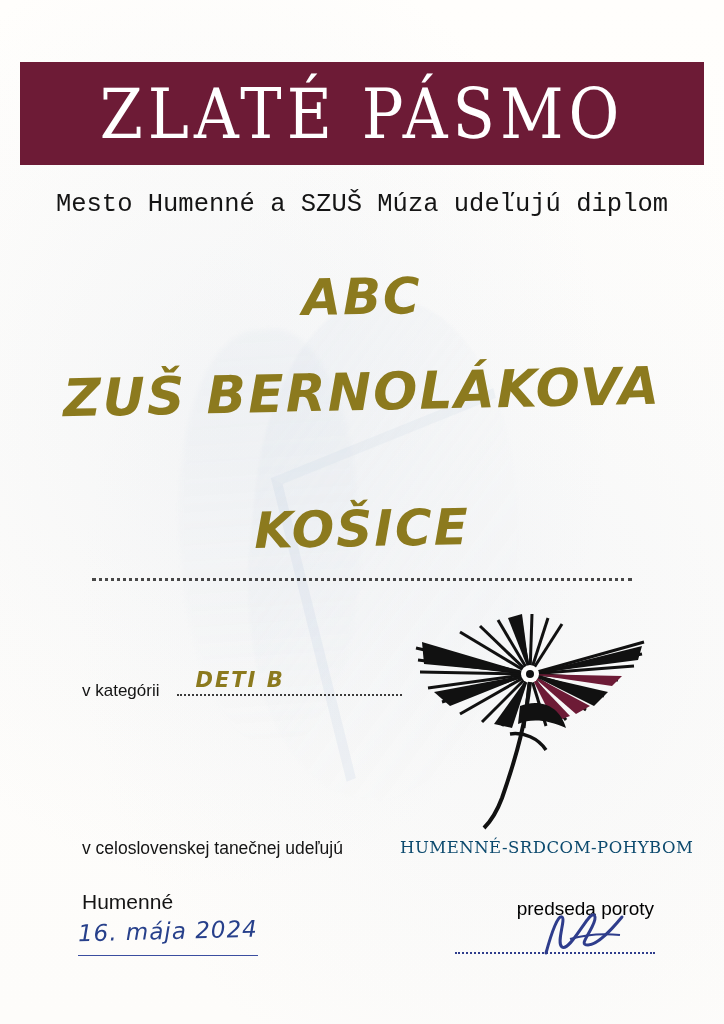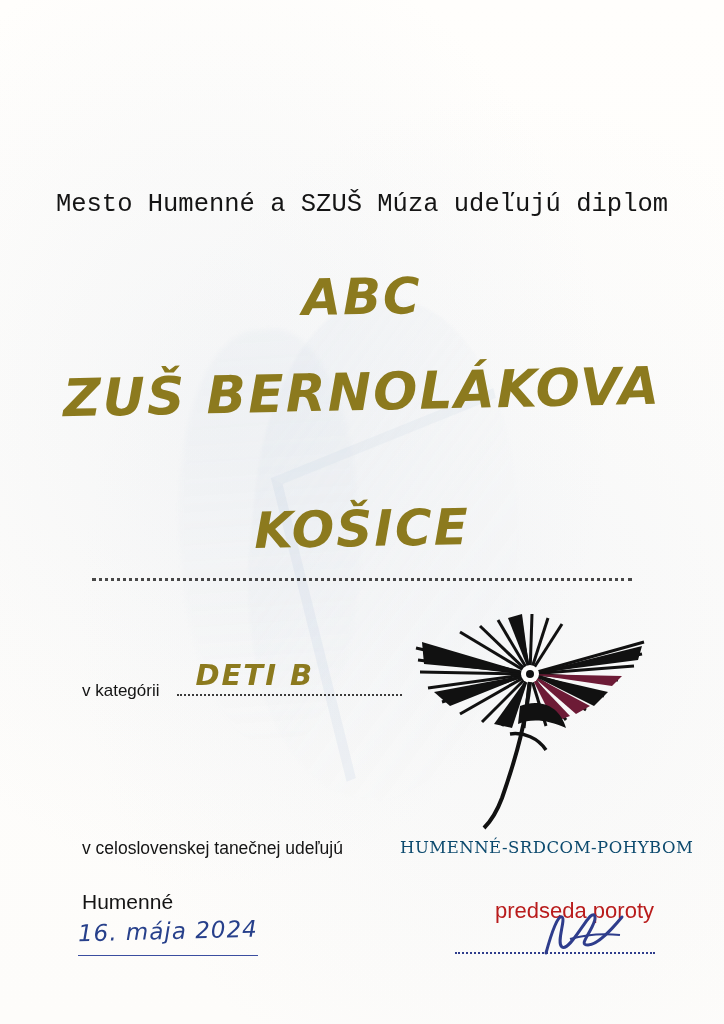--- a/index.html
+++ b/index.html
@@ -154,21 +154,21 @@
     display: inline-block;
     width: 225px;
     margin-left: 2px;
     border-bottom: 2px dotted #3a3a3a;
     height: 14px;
   }
   .field-row .value {
     position: absolute;
     left: 18px;
     bottom: 2px;
-    font-size: 29px;
+    font-size: 21px;
     white-space: nowrap;
   }
   .row-category { left: 82px; top: 680px; gap: 16px; }
   .row-choreo   { left: 82px; top: 728px; }
 
   .competition {
     position: absolute;
     left: 82px;
     top: 838px;
     font-size: 17.5px;
@@ -199,22 +199,22 @@
     left: 78px;
     top: 955px;
     width: 180px;
     border-bottom: 1.5px solid #3b4ea0;
   }
 
   .jury-label {
     position: absolute;
     right: 70px;
     top: 898px;
-    font-size: 22px;
-    color: #b91c1c;
+    font-size: 19px;
+    color: #000000;
   }
   .jury-dots {
     position: absolute;
     left: 455px;
     top: 952px;
     width: 200px;
     border-bottom: 2.5px dotted #2f3d8c;
   }
   .jury-signature {
     position: absolute;
@@ -249,20 +249,23 @@
 </head>
 <body>
 
 <div class="certificate">
 
   <div class="paper-texture"></div>
   <div class="watermark wm-1"></div>
   <div class="watermark wm-3"></div>
   <div class="watermark wm-2"></div>
 
+  <div class="banner">
+    <div class="banner-title">ZLATÉ PÁSMO</div>
+  </div>
 
   <div class="subtitle">Mesto Humenné a SZUŠ Múza udeľujú diplom</div>
 
   <div class="hand hw-line1">ABC</div>
   <div class="hand hw-line2">ZUŠ  BERNOLÁKOVA</div>
   <div class="hand hw-line3">KOŠICE</div>
 
   <div class="dotted-sep"></div>
 
   <div class="field-row row-category">

